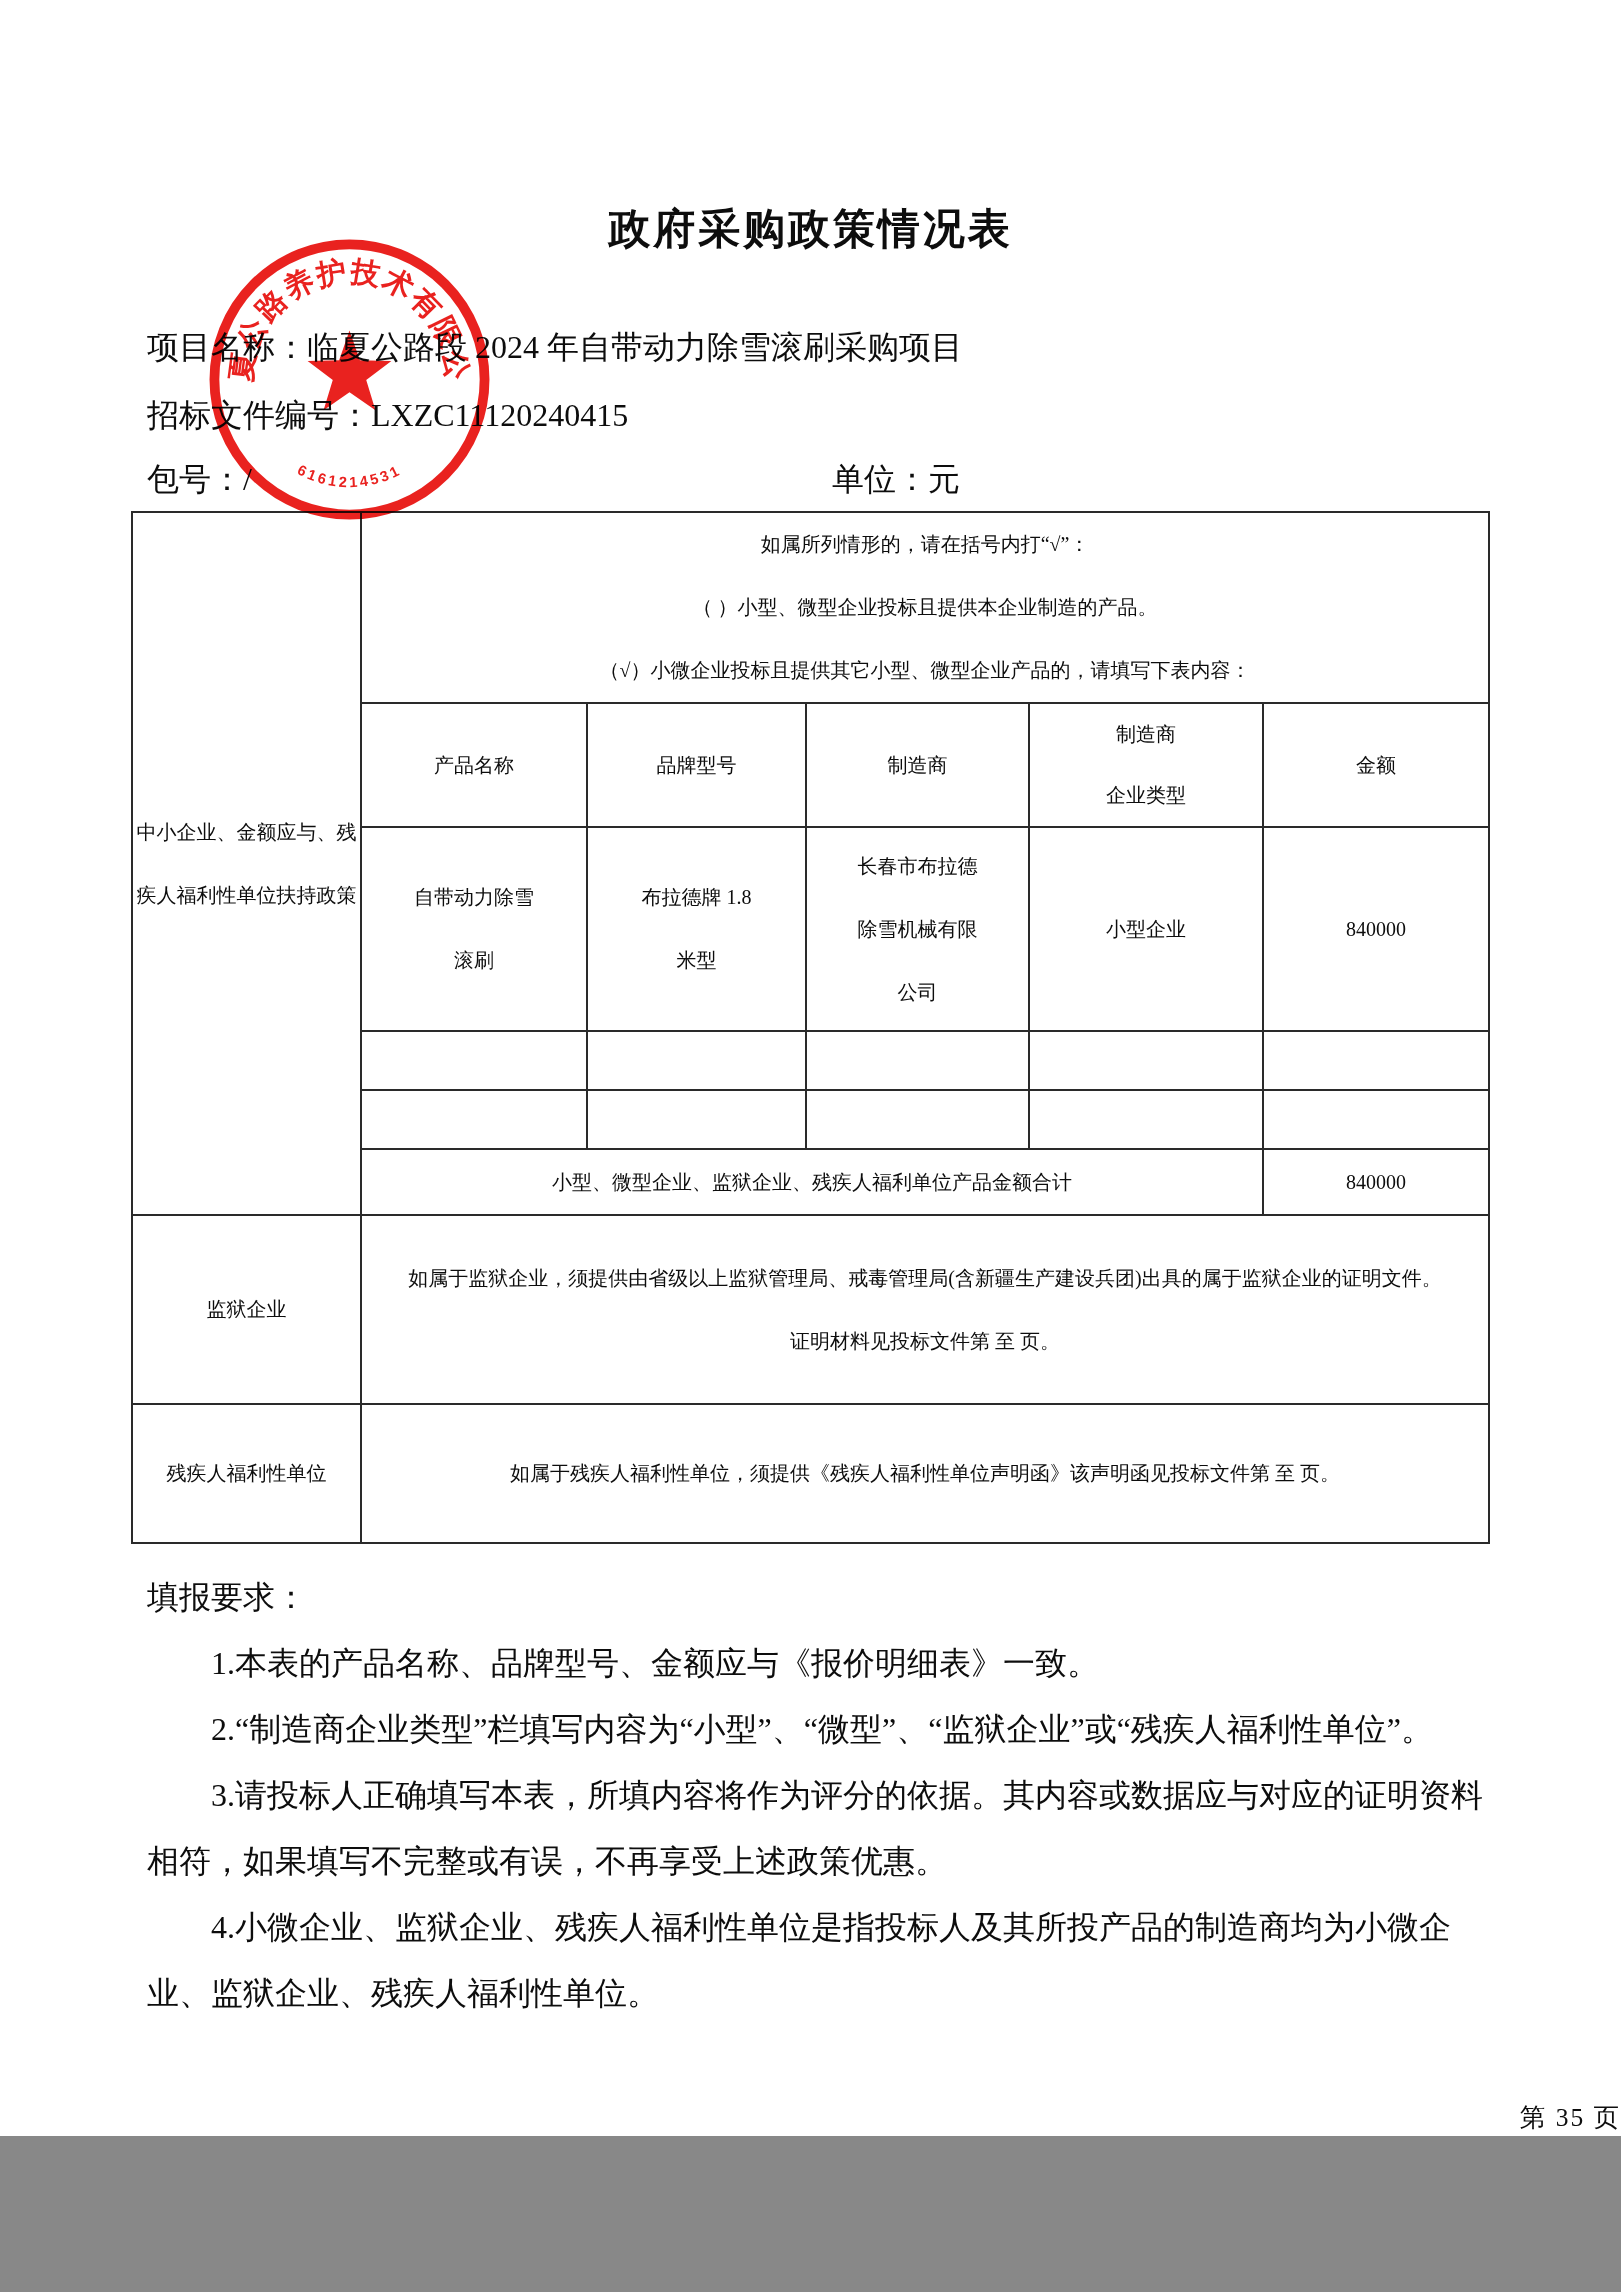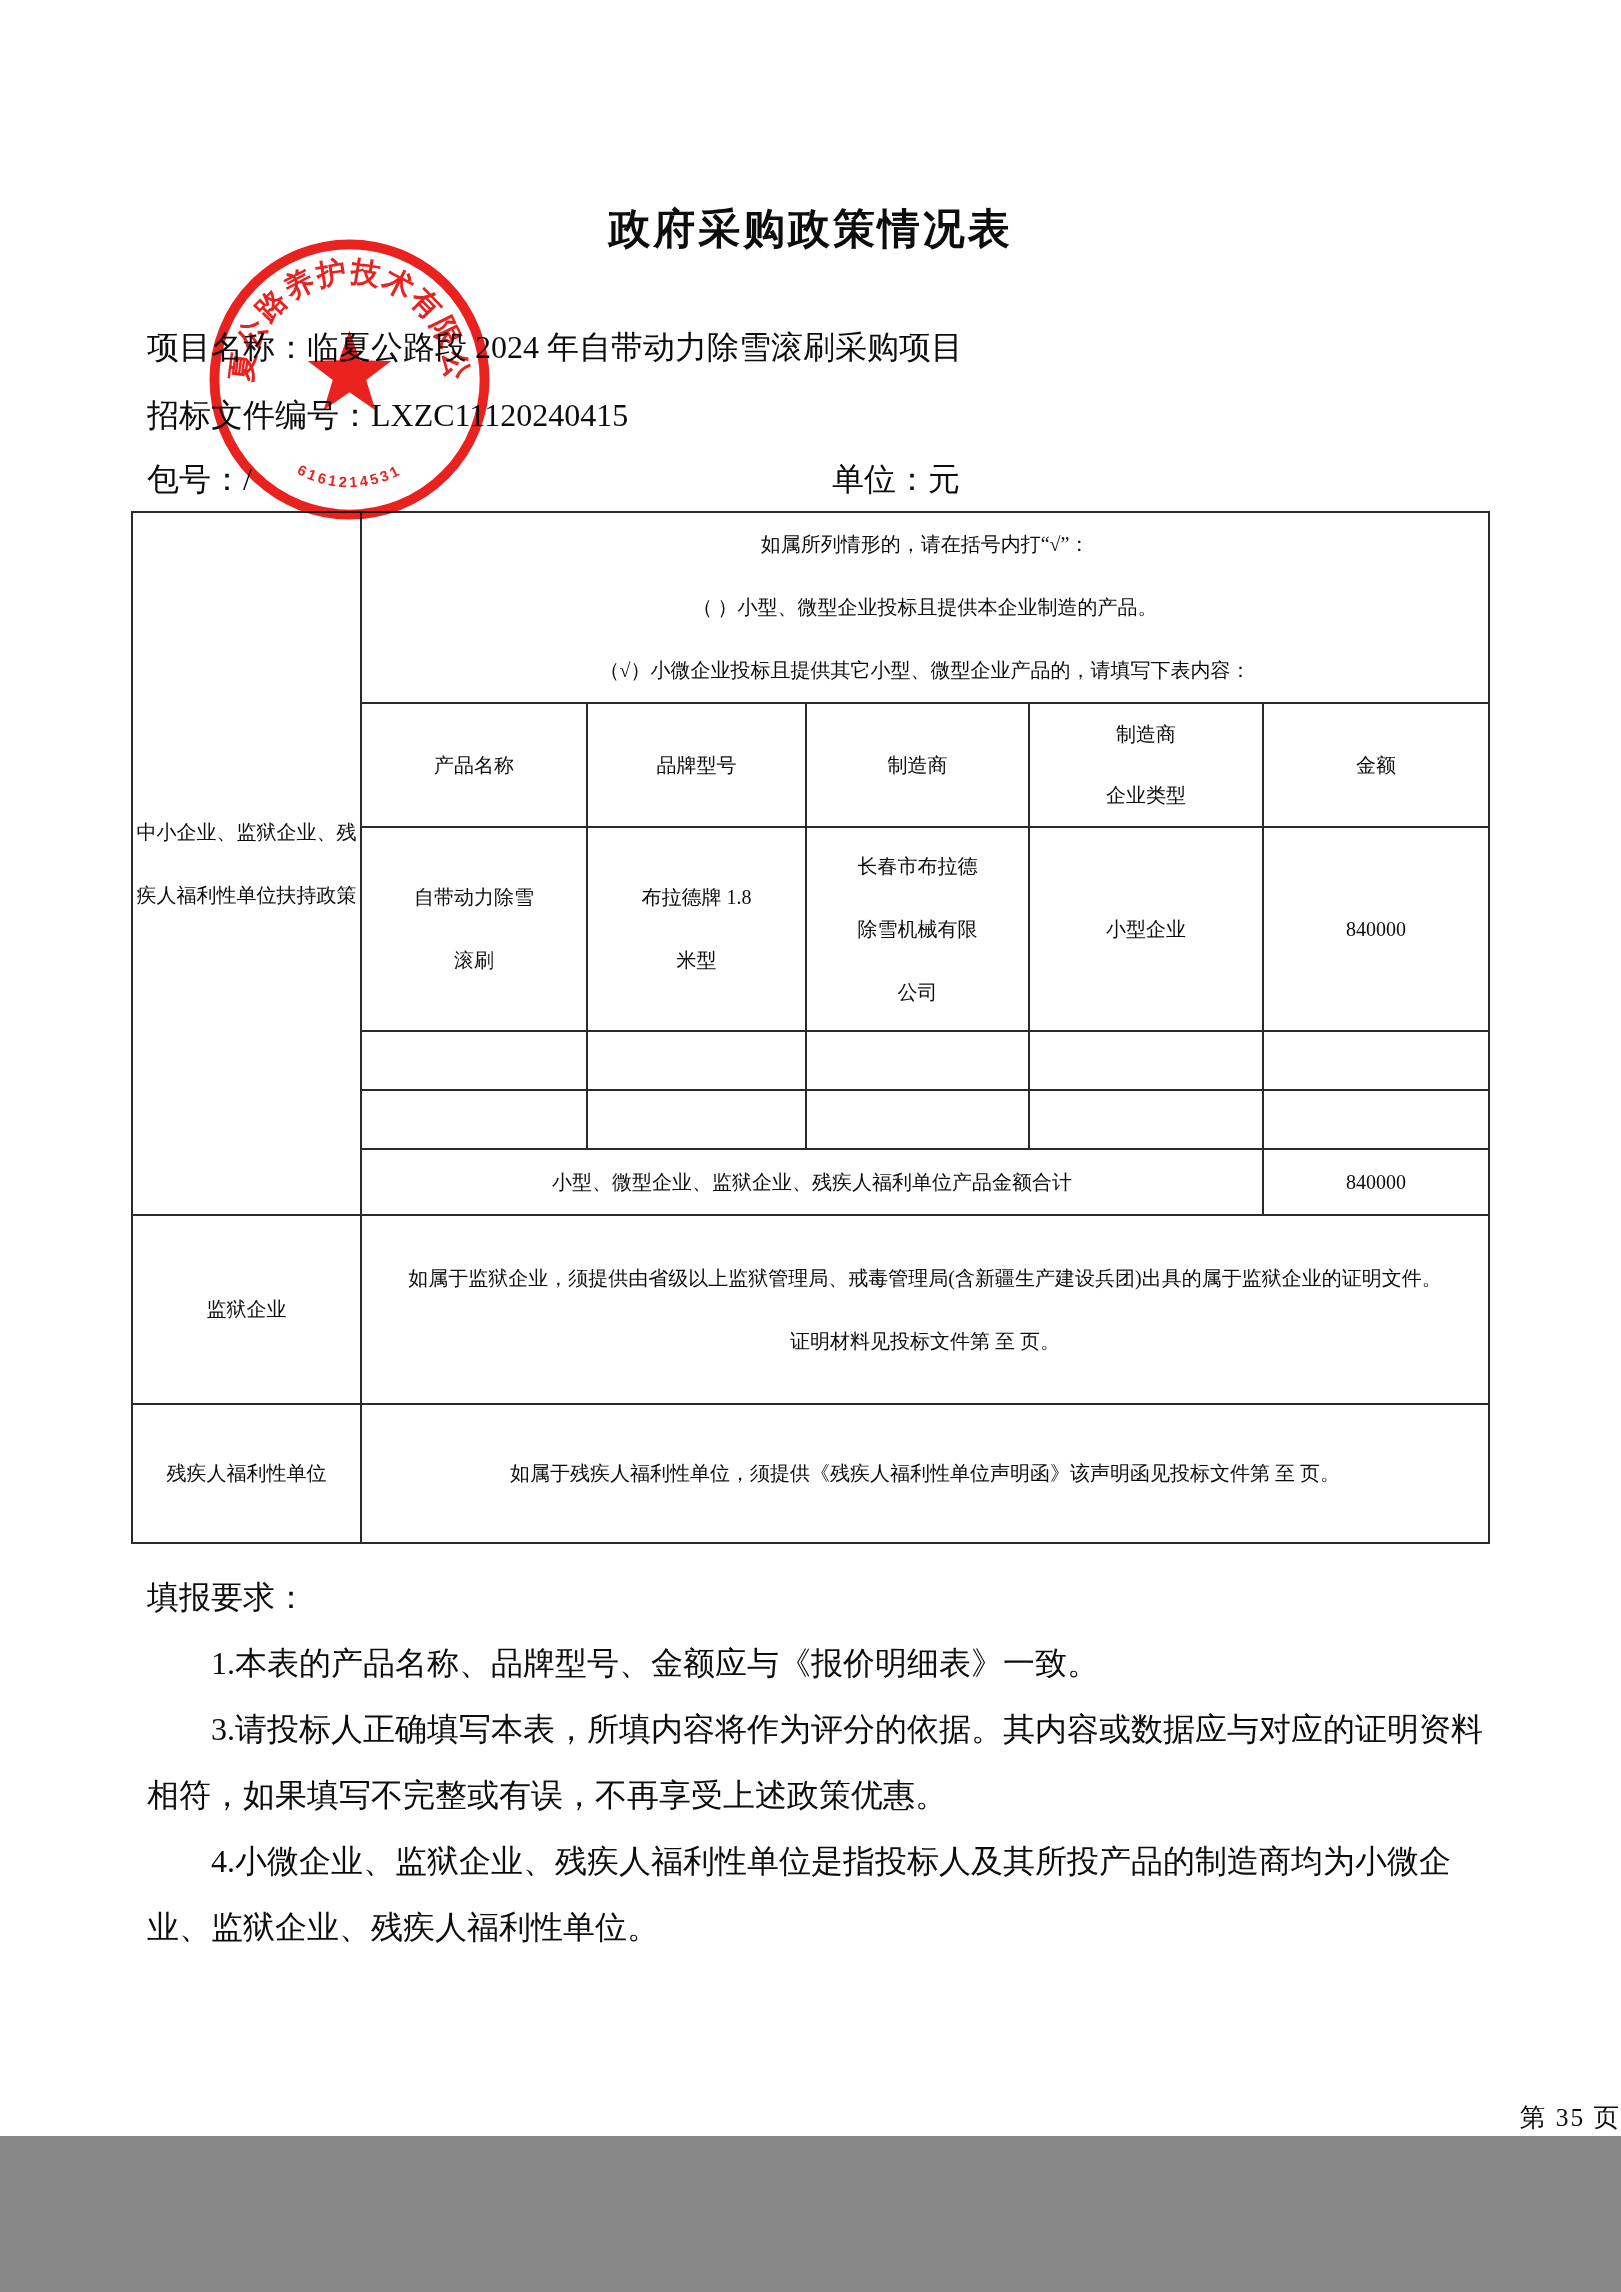--- a/index.html
+++ b/index.html
@@ -87,21 +87,21 @@
     <colgroup>
       <col style="width:229px">
         <col style="width:226px">
         <col style="width:219px">
       <col style="width:223px">
         <col style="width:234px">
         <col style="width:226px">
     </colgroup>
     <tbody>
         <tr style="height:190px">
-      <td rowspan="6" id="left-policy-header">中小企业、监狱企业、残疾人福利性单位扶持政策</td>
+      <td rowspan="6" id="left-policy-header">中小企业、金额应与、残疾人福利性单位扶持政策</td>
       <td colspan="5" class="txt-left">
         <div class="instr-line">如属所列情形的，请在括号内打“√”：</div>
         <div class="instr-line">（ ）小型、微型企业投标且提供本企业制造的产品。</div>
         <div class="instr-line">（√）小微企业投标且提供其它小型、微型企业产品的，请填写下表内容：</div>
       </td>
     </tr>
     <tr style="height:124px">
       <td>产品名称</td>
       <td>品牌型号</td>
       <td>制造商</td>
@@ -148,20 +148,21 @@
     <tr style="height:139px">
       <td class="lh64" style="padding:0 19.6px">残疾人福利性单位</td>
       <td colspan="5" class="txt-left lh64">如属于残疾人福利性单位，须提供《残疾人福利性单位声明函》该声明函见投标文件第 至 页。</td>
     </tr>
   </tbody>
     </table>
 
   <div id="notes" class="abs">
     <p>填报要求：</p>
     <p class="indent">1.本表的产品名称、品牌型号、金额应与《报价明细表》一致。</p>
+    <p class="indent">2.“制造商企业类型”栏填写内容为“小型”、“微型”、“监狱企业”或“残疾人福利性单位”。</p>
     <p class="indent">3.请投标人正确填写本表，所填内容将作为评分的依据。其内容或数据应与对应的证明资料相符，如果填写不完整或有误，不再享受上述政策优惠。</p>
     <p class="indent">4.小微企业、监狱企业、残疾人福利性单位是指投标人及其所投产品的制造商均为小微企业、监狱企业、残疾人福利性单位。</p>
   </div>
 
   <div id="page-footer" class="abs">第 35 页</div>
 
   <svg id="stamp" viewBox="0 0 330 330">
     <circle class="stamp-stroke" cx="165" cy="165" r="138" stroke-width="10"></circle>
     <polygon class="stamp-fill" points="165,115 175.6,145.4 207.8,146.1 182.1,165.6 191.5,196.4 165,178 138.5,196.4 147.9,165.6 122.2,146.1 154.4,145.4"></polygon>
     <path id="stamp-arc-top" d="M 66.5 182.4 A 100 100 0 1 1 263.5 182.4" fill="none"></path>

